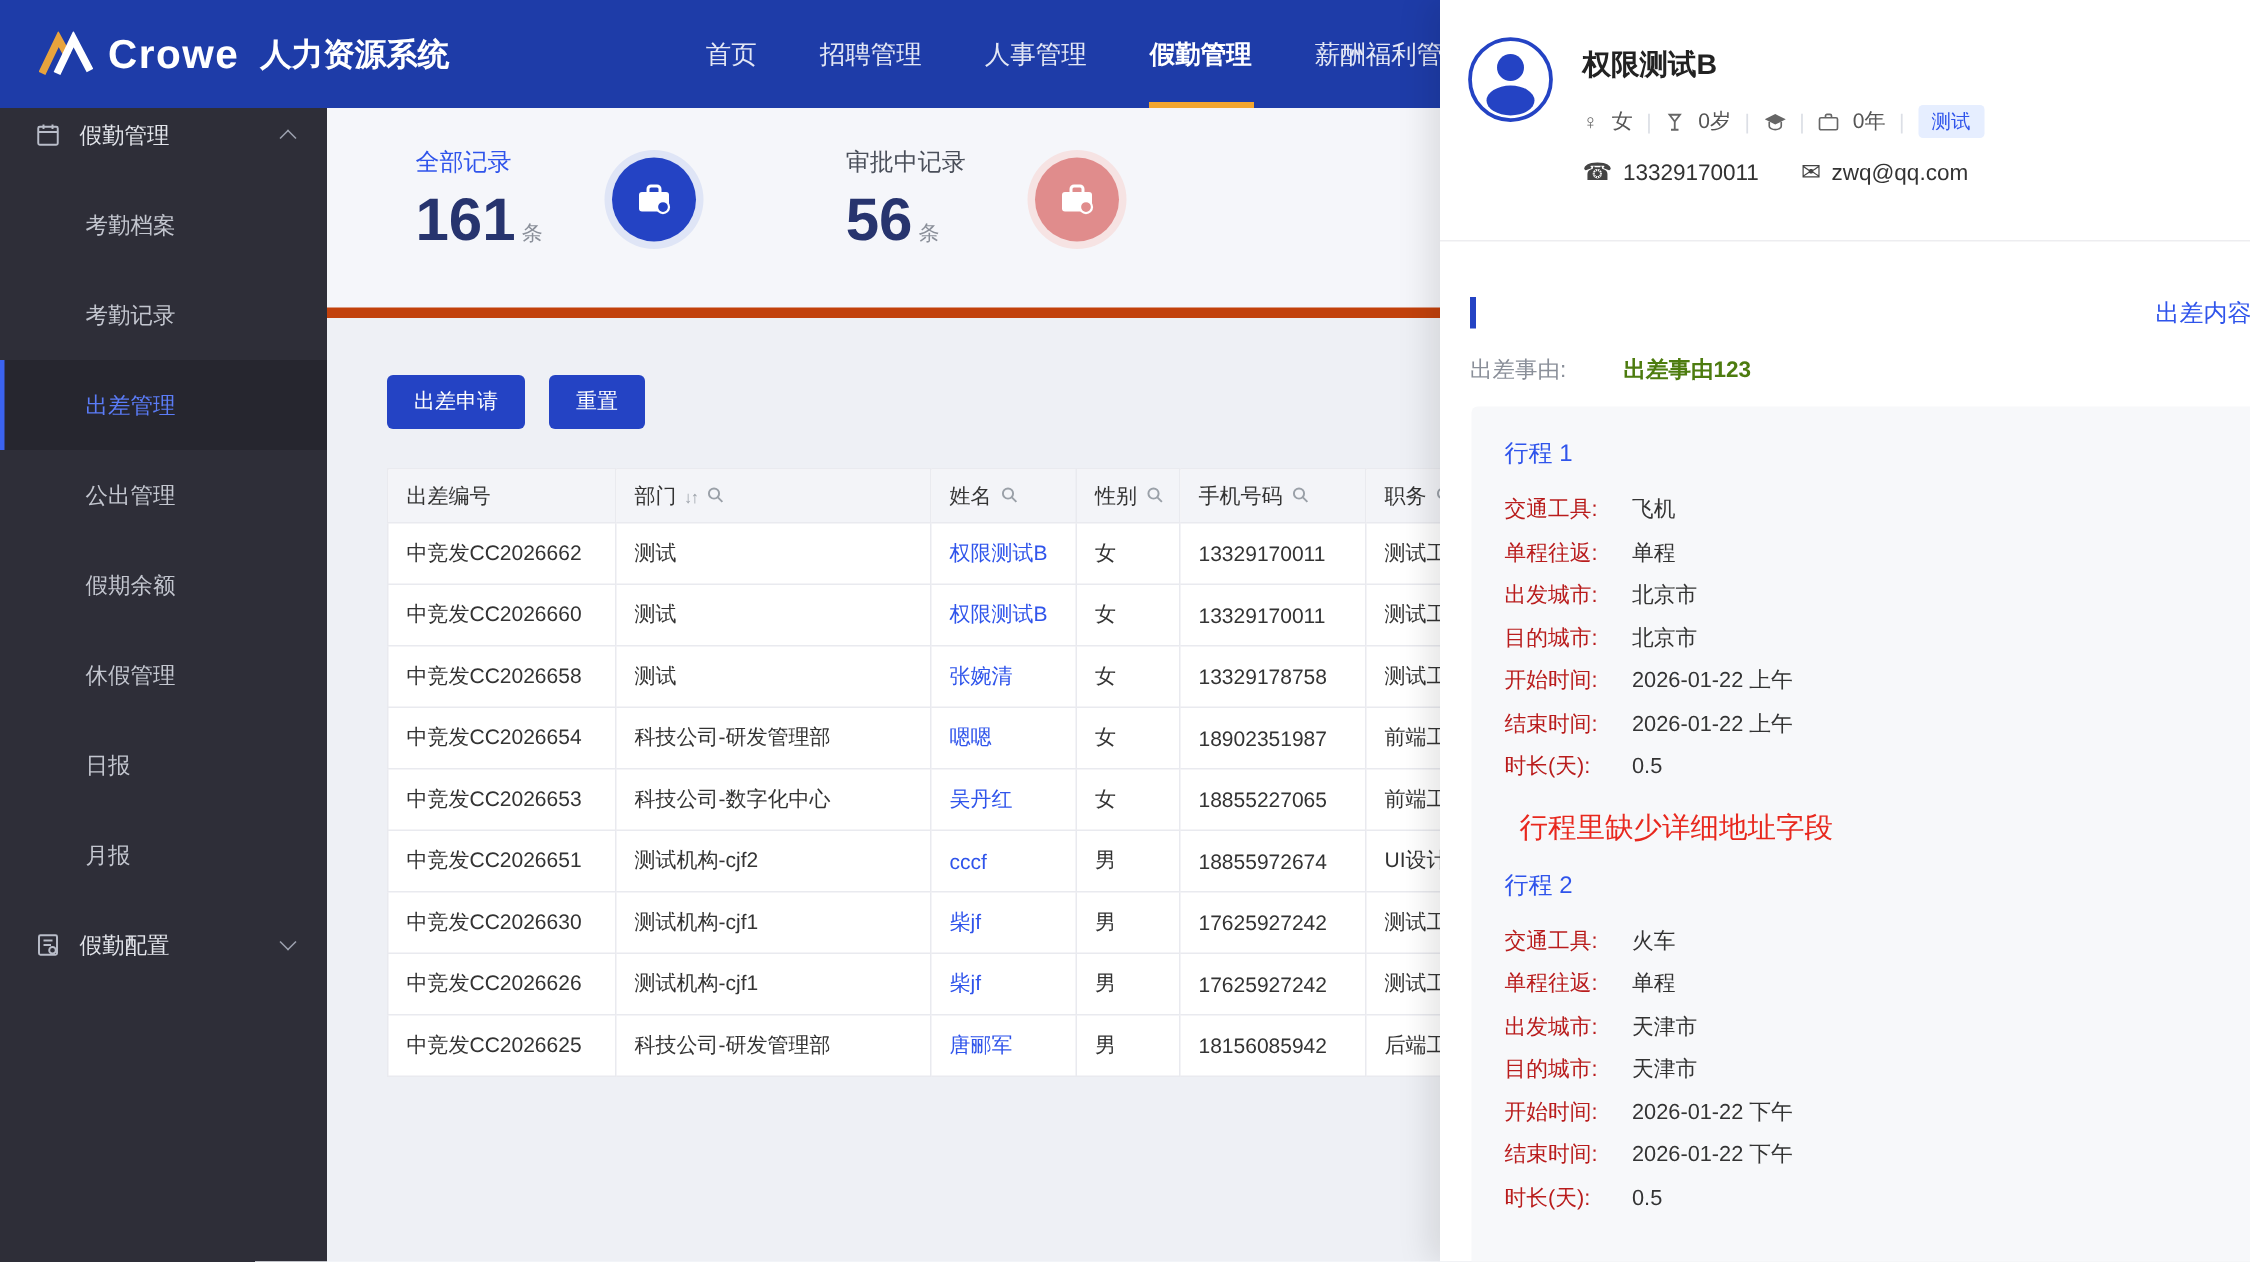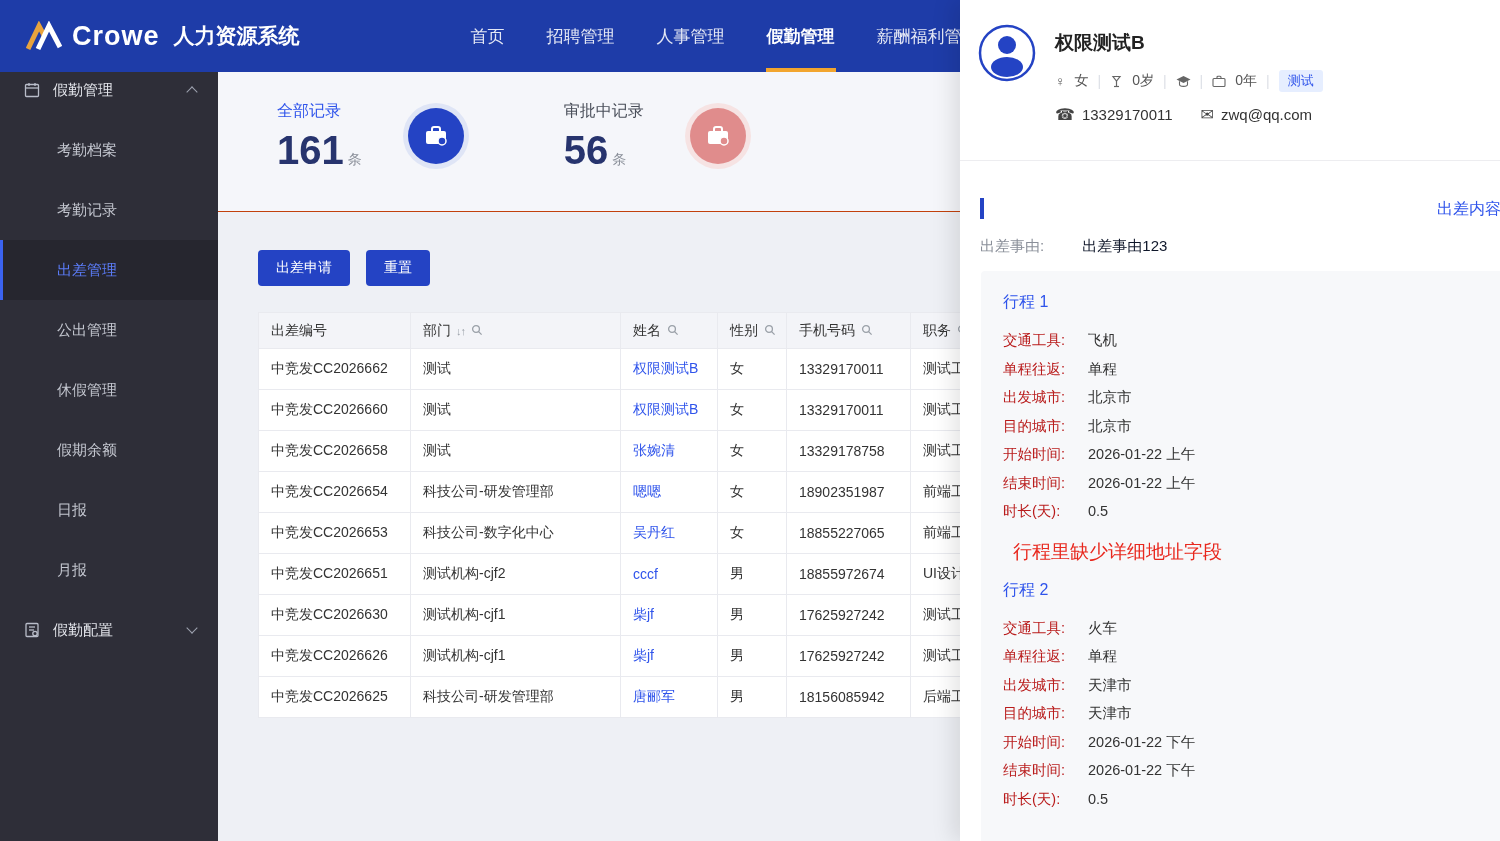--- a/index.html
+++ b/index.html
@@ -22,21 +22,21 @@
   .side-group .gicon { margin-right:13px; display:flex; }
   .chev { width:8px; height:8px; border-right:1.5px solid #9ea3b0; border-bottom:1.5px solid #9ea3b0; margin-left:auto; }
   .chev.up { transform:rotate(-135deg); margin-top:4px; }
   .chev.down { transform:rotate(45deg); margin-top:-4px; }
   .side-item { height:60px; display:flex; align-items:center; padding-left:57px; color:#c3c6cf; font-size:15px; cursor:pointer; position:relative; }
   .side-item.active { background:#26262f; color:#5b7cf7; }
   .side-item.active::before { content:""; position:absolute; left:0; top:0; bottom:0; width:3px; background:#3b63f0; }
 
   
   .main { position:absolute; left:218px; top:60px; right:0; bottom:0; }
-  .stats-band { height:152px; background:#f5f6fa; border-bottom:1px solid #c2410c; display:flex; align-items:center; padding-left:59px; }
+  .stats-band { height:152px; background:#f5f6fa; border-bottom:7px solid #c2410c; display:flex; align-items:center; padding-left:59px; }
   .stat { display:flex; align-items:center; }
   .stat + .stat { margin-left:100px; }
   .stat-label { font-size:16px; margin-bottom:8px; }
   .stat-all .stat-label { color:#2f54eb; }
   .stat-pending .stat-label { color:#4a4f5a; }
   .stat-num { font-size:40px; font-weight:bold; color:#27346e; line-height:1; }
   .stat-num .unit { font-size:14px; font-weight:normal; color:#8a8f99; margin-left:4px; }
   .stat-icon { width:56px; height:56px; border-radius:50%; margin-left:46px; display:flex; align-items:center; justify-content:center; }
   .stat-all .stat-icon { background:#2443c4; box-shadow:0 0 0 5px #dfe5f6; }
   .stat-pending .stat-icon { background:#e08c8c; box-shadow:0 0 0 5px #f6e3e3; }
@@ -65,21 +65,21 @@
   .p-contact { margin-left:95px; margin-top:13px; font-size:15px; color:#333; display:flex; gap:28px; align-items:center; }
   .cicon { color:#444; margin-right:7px; font-size:16px; }
   .divider { border-top:1px solid #ededf0; }
 
   .section-row { position:relative; margin-top:37px; height:22px; }
   .section-bar { position:absolute; left:20px; top:0; width:4px; height:21px; background:#2443c4; }
   .section-link { position:absolute; left:477px; top:1px; color:#2f54eb; font-size:16px; cursor:pointer; white-space:nowrap; }
 
   .reason { margin:17px 0 0 20px; font-size:15px; }
   .reason-label { color:#8a8f99; margin-right:34px; }
-  .reason-value { color:#0f172a; }
+  .reason-value { color:#4d7c0f;font-weight:bold; }
 
   .trip-card { margin:15px 0 0 21px; width:579px; min-height:600px; background:#f7f8fa; border-radius:4px; padding:21px 20px 30px 22px; }
   .trip-title { color:#2f54eb; font-size:16px; margin:0 0 13px 0; font-weight:normal; }
   .trip2 .trip-title { margin-top:8px; }
   .frow { display:flex; font-size:14.5px; line-height:28.5px; }
   .flabel { width:85px; color:#b91c1c; flex:none; }
   .fvalue { color:#333; }
   .annotation { color:#e8281e; font-size:19px; margin:13px 0 15px 10px; }
 </style>
 </head>
@@ -145,25 +145,25 @@
 
         <div class="side-item active">
           <span>出差管理</span>
         </div>
 
         <div class="side-item">
           <span>公出管理</span>
         </div>
 
         <div class="side-item">
+          <span>假期余额</span>
+        </div>
+
+        <div class="side-item">
           <span>休假管理</span>
-        </div>
-
-        <div class="side-item">
-          <span>假期余额</span>
         </div>
 
         <div class="side-item">
           <span>日报</span>
         </div>
 
         <div class="side-item">
           <span>月报</span>
         </div>
       </div>

